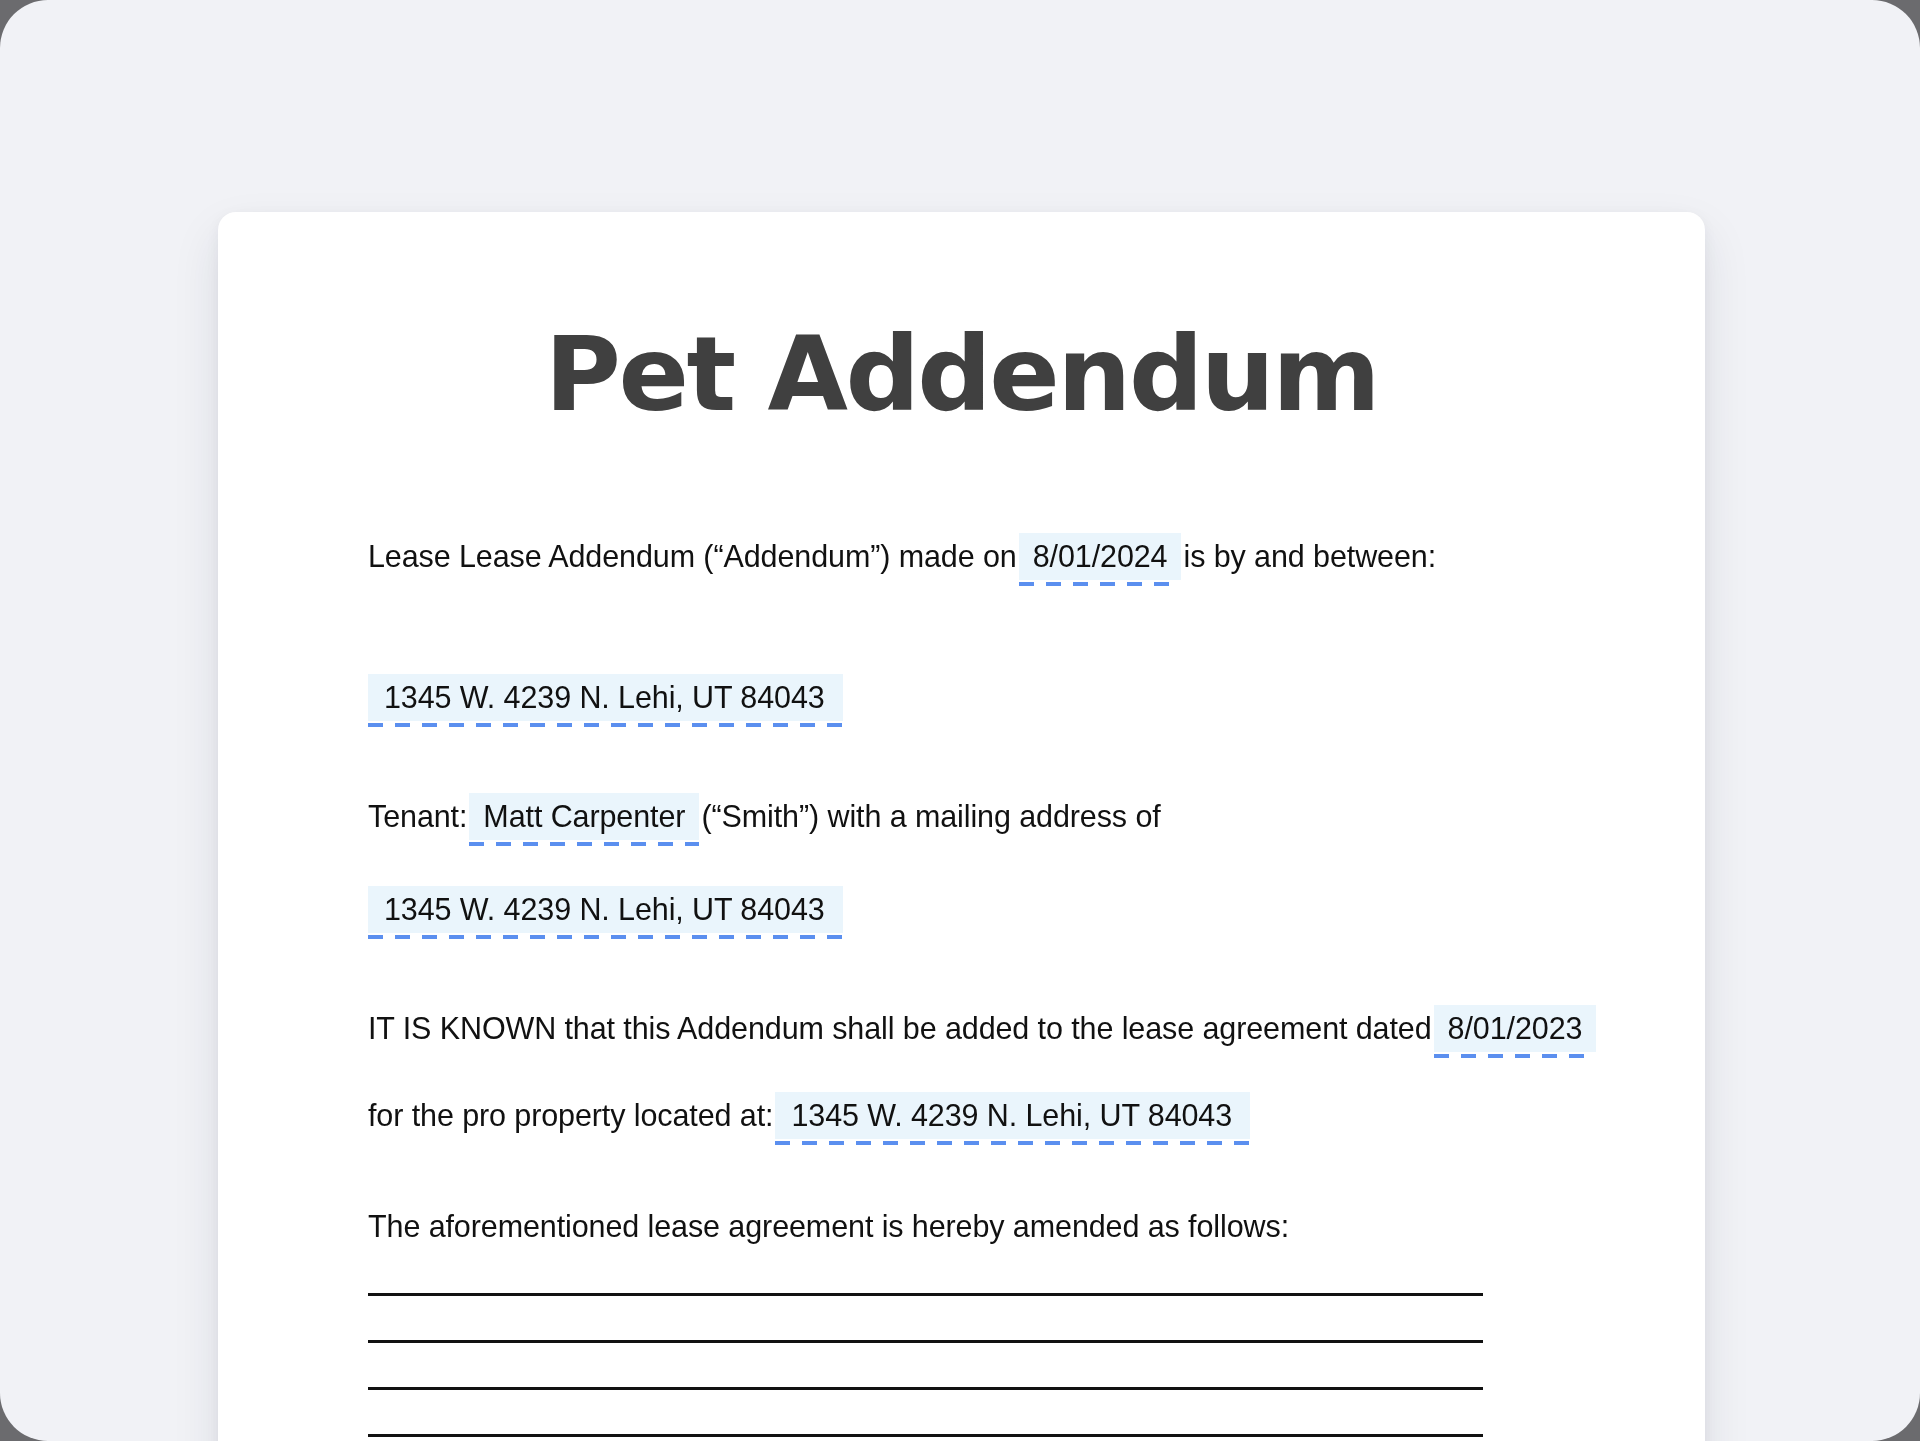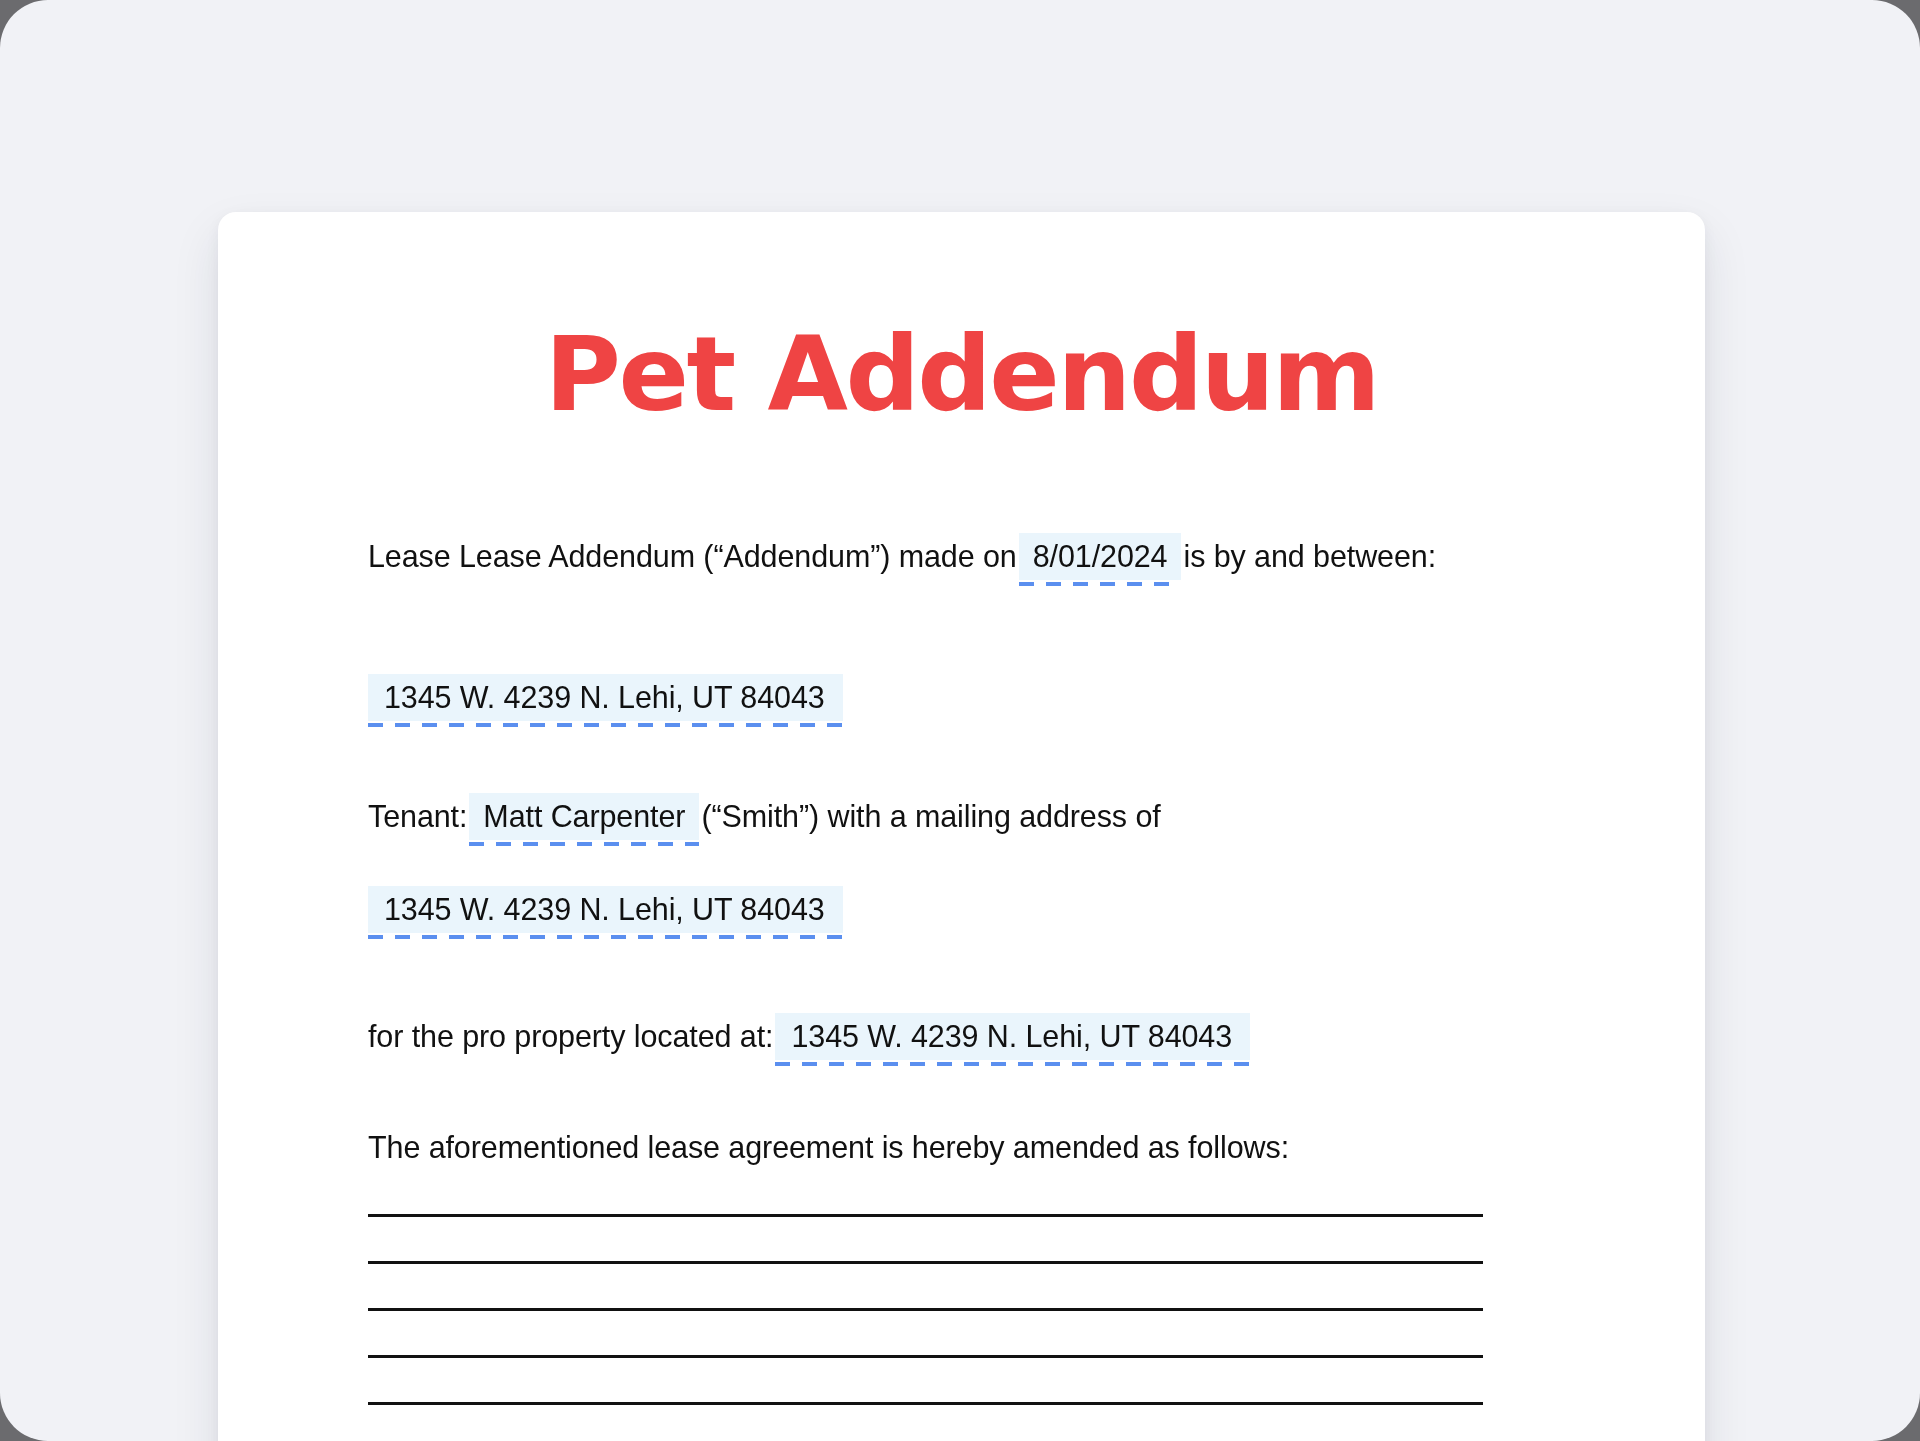--- a/index.html
+++ b/index.html
@@ -46,21 +46,21 @@
     padding: 0 64px 0 150px;
   }
 
   
   .doc-title {
     font-family: "DejaVu Sans", sans-serif;
     font-weight: 700;
     font-size: 104px;
     line-height: 1.05;
     letter-spacing: -2.5px;
-    color: #ef4444;
+    color: #404040;
     text-align: center;
     margin-top: 108px;
     padding-right: 86px;
     white-space: nowrap;
   }
 
   
   .body-block {
     margin-top: 88px;
     font-size: 30.5px;
@@ -172,20 +172,21 @@
 
         <div class="para">
           <span class="para-line"><span>Tenant:</span><span class="field">Matt Carpenter</span><span>(“Smith”) with a mailing address of</span></span>
           <div class="gap-sm"></div>
           <span class="para-line addr-row"><span class="field field-wide">1345 W. 4239 N. Lehi, UT 84043</span></span>
         </div>
 
         <div class="gap-md"></div>
 
         <div class="para">
+          <span class="para-line"><span>IT IS KNOWN that this Addendum shall be added to the lease agreement dated</span><span class="field">8/01/2023</span></span>
           <div class="gap-xs"></div>
           <span class="para-line"><span>for the pro  property located at:</span><span class="field field-wide">1345 W. 4239 N. Lehi, UT 84043</span></span>
         </div>
 
         <div class="gap-lg"></div>
 
         <div class="para">
           <span class="para-line">The aforementioned lease agreement is hereby amended as follows:</span>
         </div>
 

